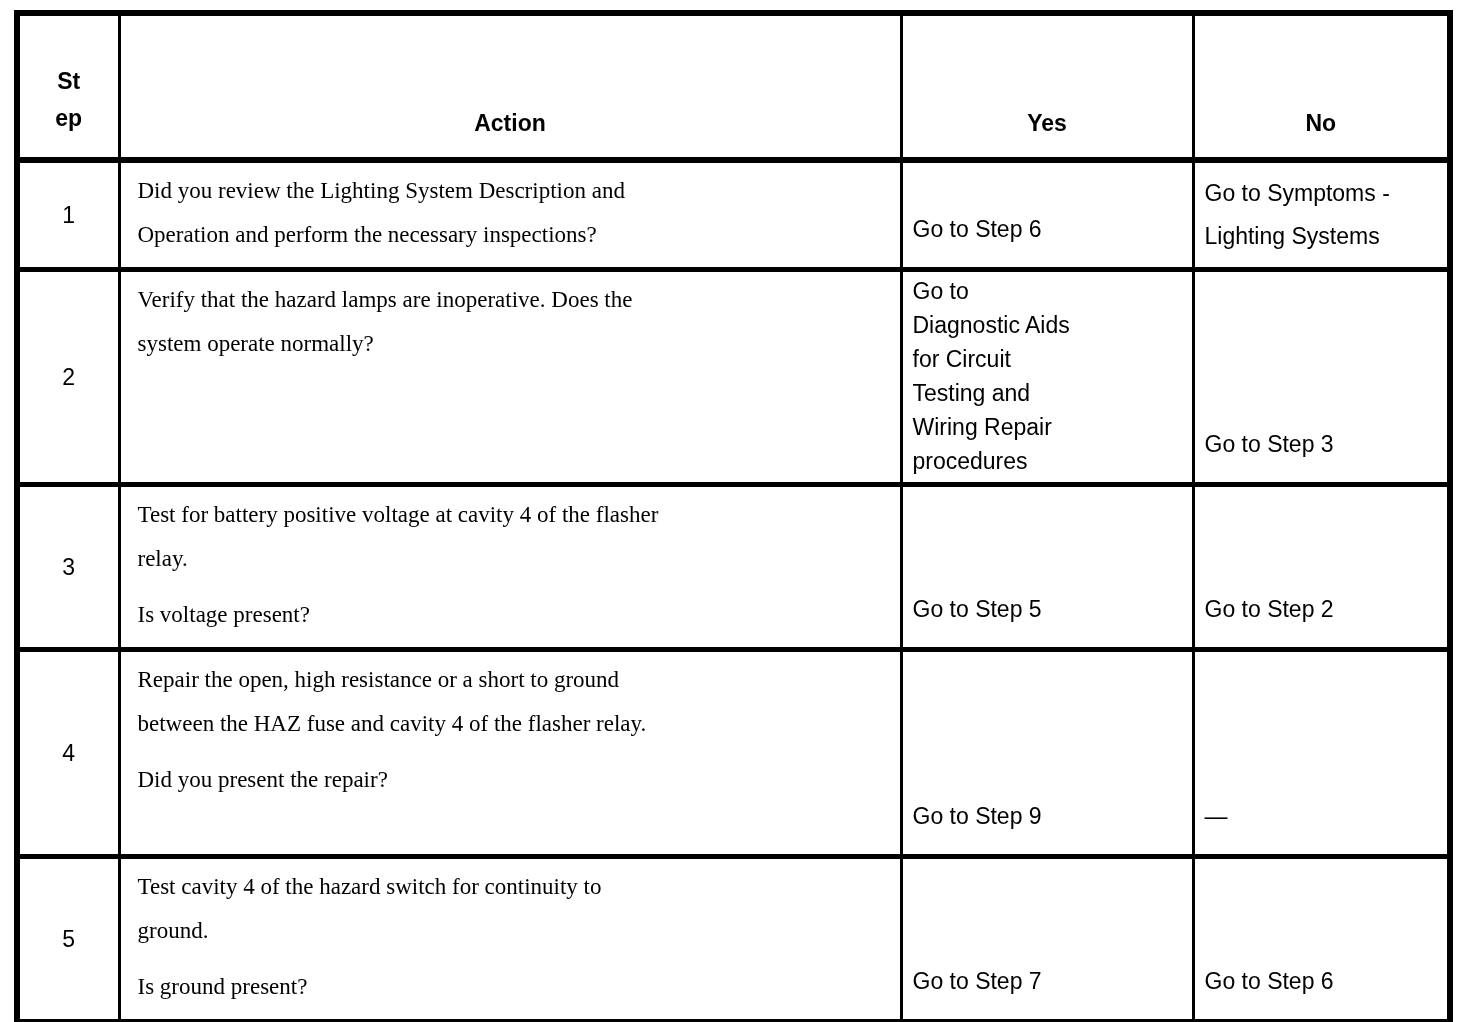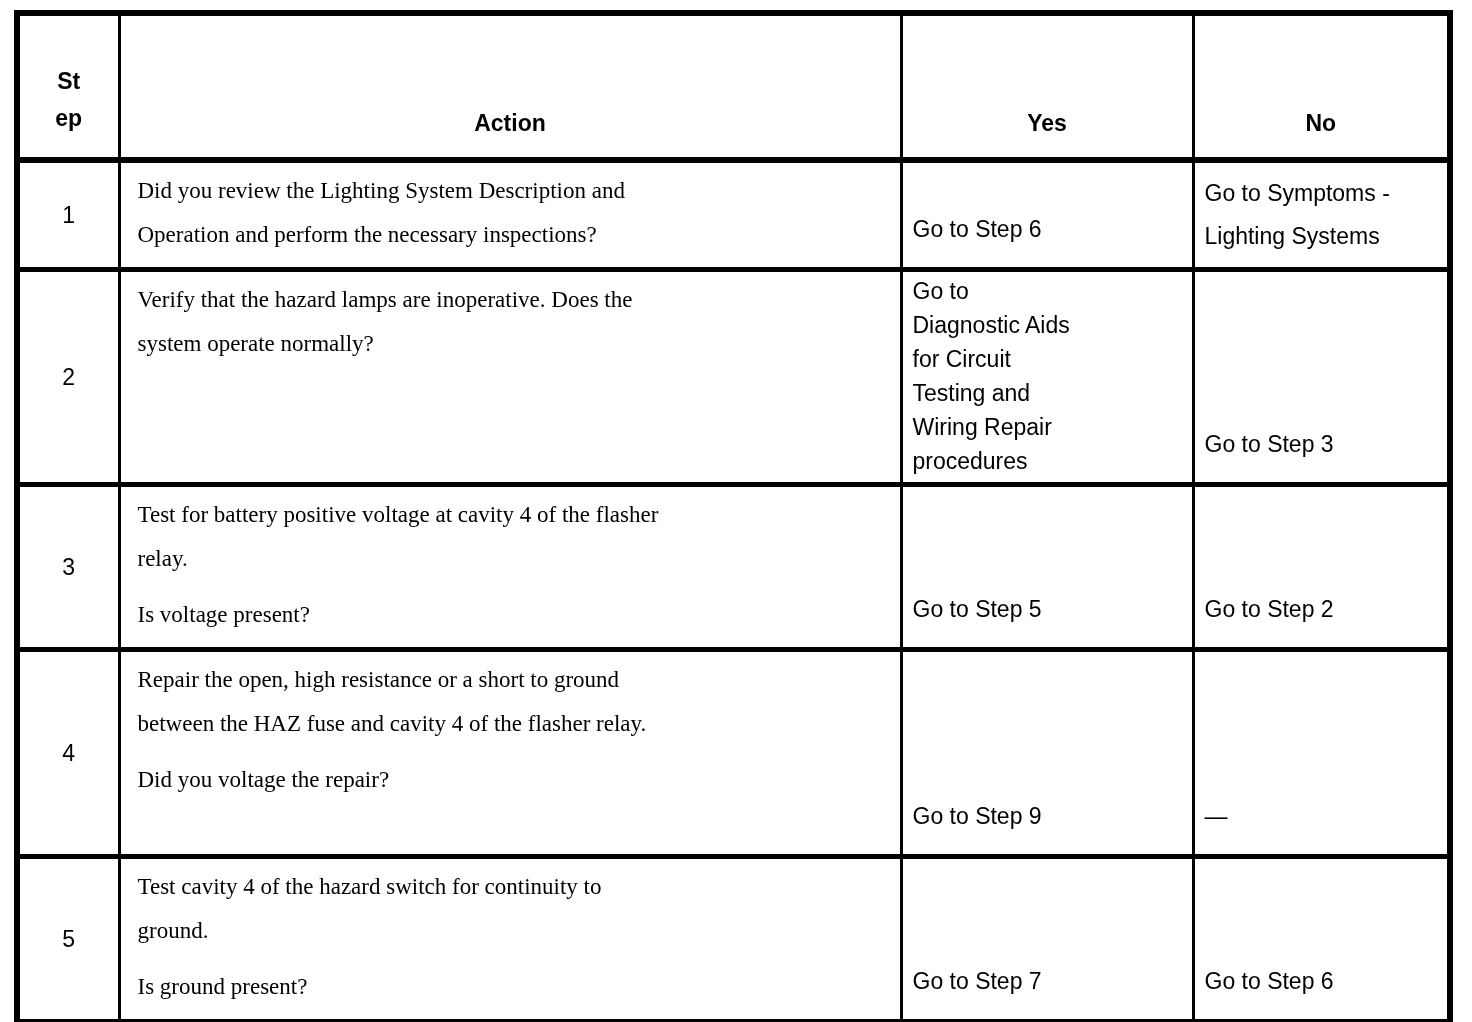--- a/index.html
+++ b/index.html
@@ -142,21 +142,21 @@
           <div class="question-text">Is voltage present?</div>
         </td>
         <td class="choice v-bottom">Go to Step 5</td>
         <td class="choice v-bottom">Go to Step 2</td>
       </tr>
       <tr class="row-4">
         <td class="step">4</td>
         <td class="action">
           <div class="action-text">Repair the open, high resistance or a short to ground
 between the HAZ fuse and cavity 4 of the flasher relay.</div>
-          <div class="question-text">Did you voltage the repair?</div>
+          <div class="question-text">Did you present the repair?</div>
         </td>
         <td class="choice v-bottom">Go to Step 9</td>
         <td class="choice v-bottom">—</td>
       </tr>
       <tr class="row-5">
         <td class="step">5</td>
         <td class="action">
           <div class="action-text">Test cavity 4 of the hazard switch for continuity to
 ground.</div>
           <div class="question-text">Is ground present?</div>

